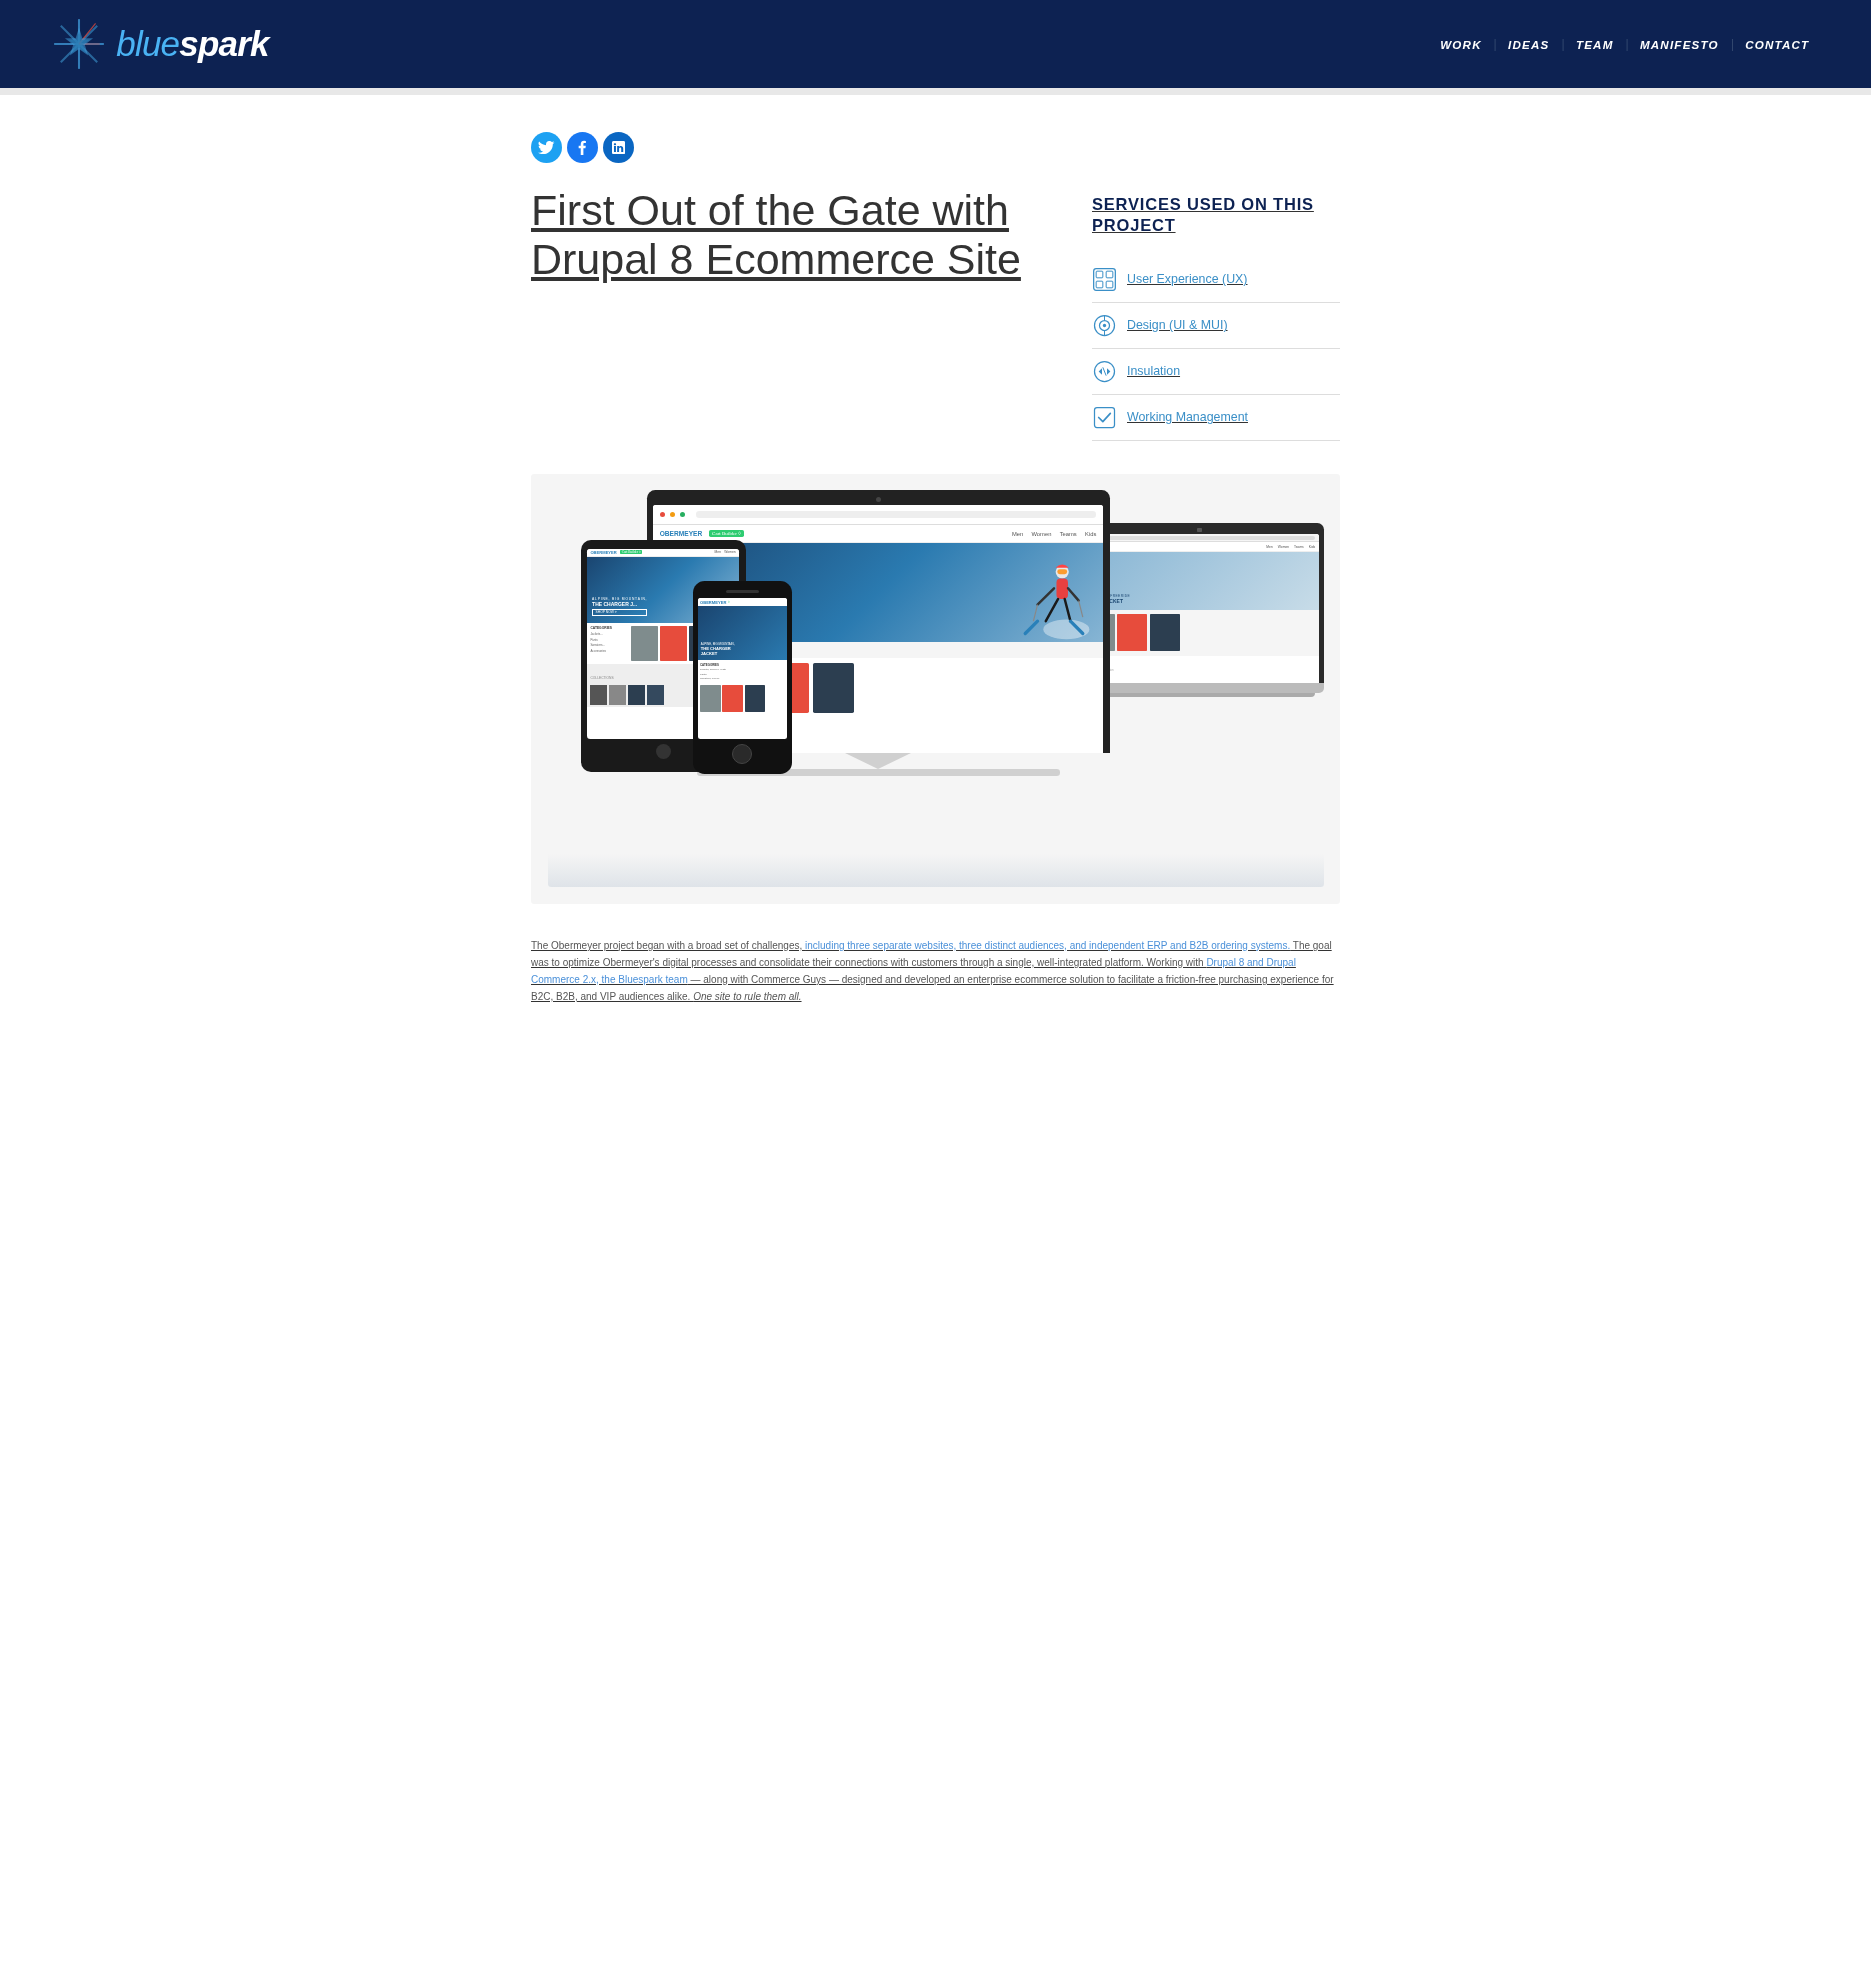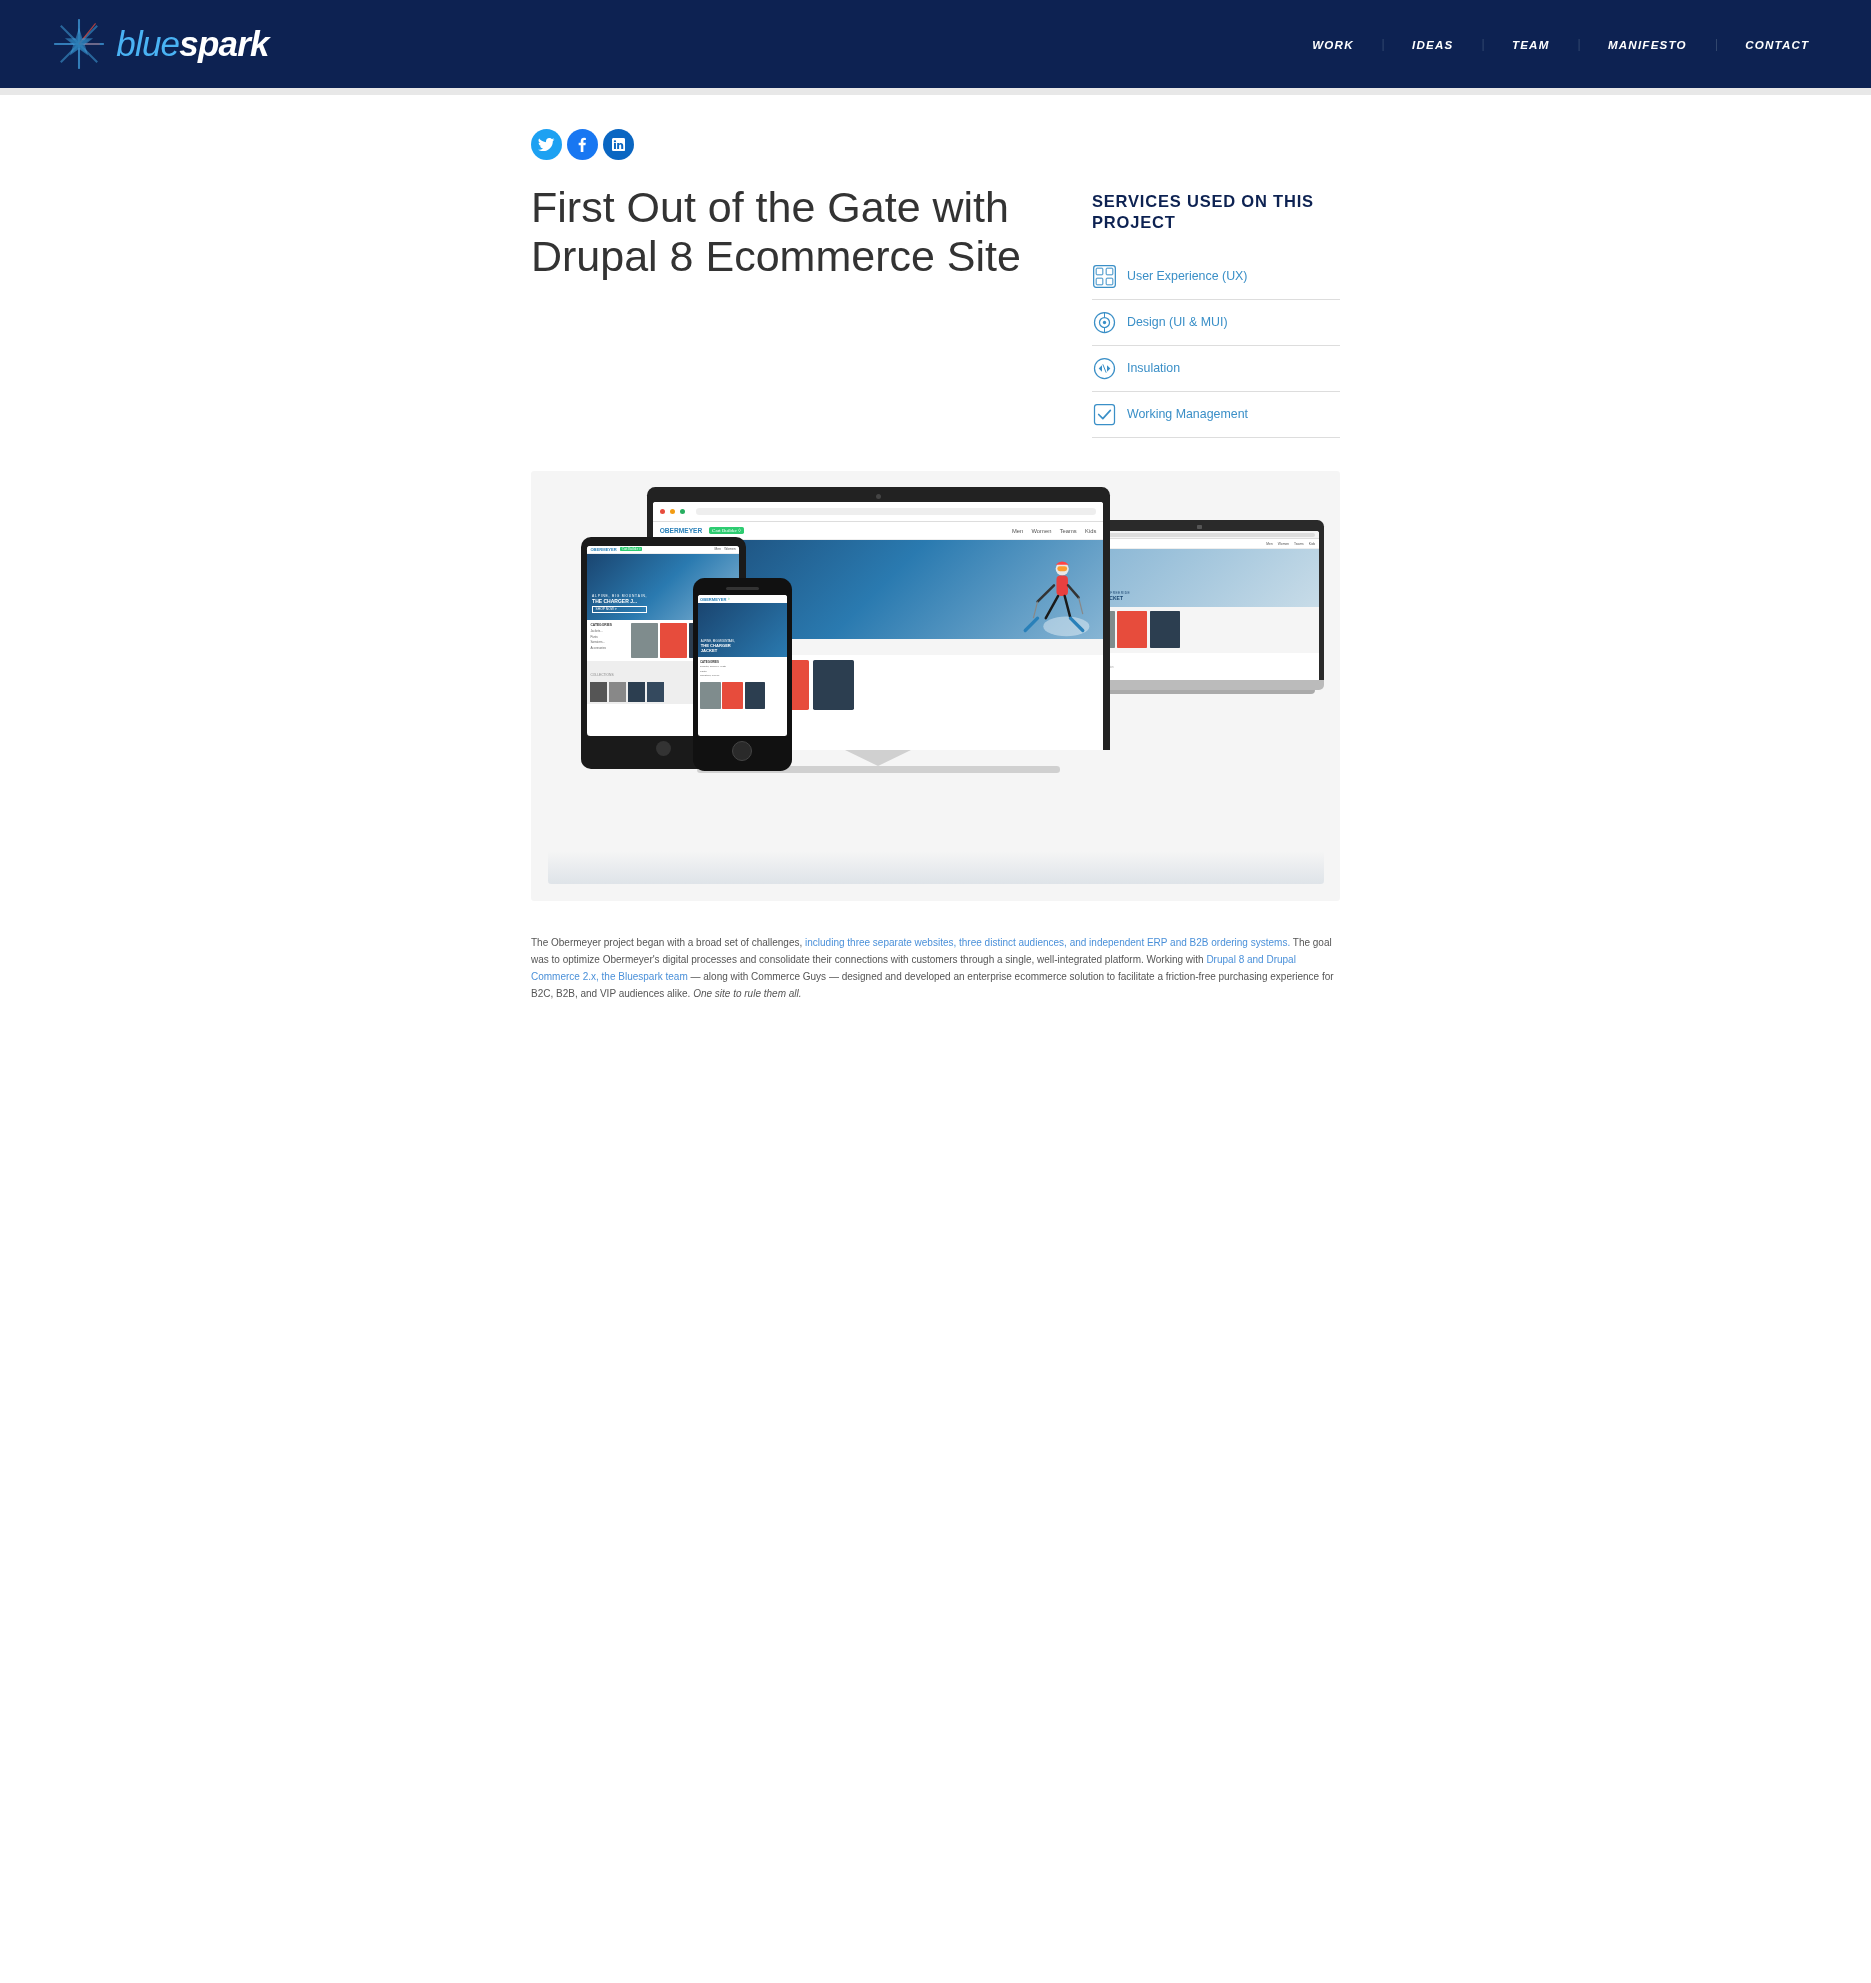--- a/index.html
+++ b/index.html
@@ -28,21 +28,21 @@
       font-weight: 300;
       color: #fff;
       letter-spacing: -0.8px;
       font-family: Arial, sans-serif;
     }
     .logo-text span.blue { color: #4ab3f4; }
     .logo-text span.spark { color: #fff; font-weight: 700; }
     .nav {
       display: flex;
       align-items: center;
-      gap: 16px;
+      gap: 0;
     }
     .nav-item {
       color: #fff;
       font-size: 11.6px;
       font-weight: 700;
       letter-spacing: 1.2px;
       text-transform: uppercase;
       font-family: Arial, sans-serif;
       cursor: pointer;
       padding: 0 11.6px;
@@ -54,22 +54,23 @@
 
     
     .subheader-stripe {
       height: 6.6px;
       background: #e8e8e8;
     }
 
     
     .main-content {
       max-width: 909px;
-      margin: 16px auto;
-      padding: 18px 50px 50px 50px;
+      margin: 0 auto;
+      padding: 37px 50px 50px 50px;
+      text-decoration: underline;
     }
 
     
     .social-icons {
       display: flex;
       gap: 5px;
       margin-bottom: 23px;
     }
     .social-icon {
       width: 31px;

